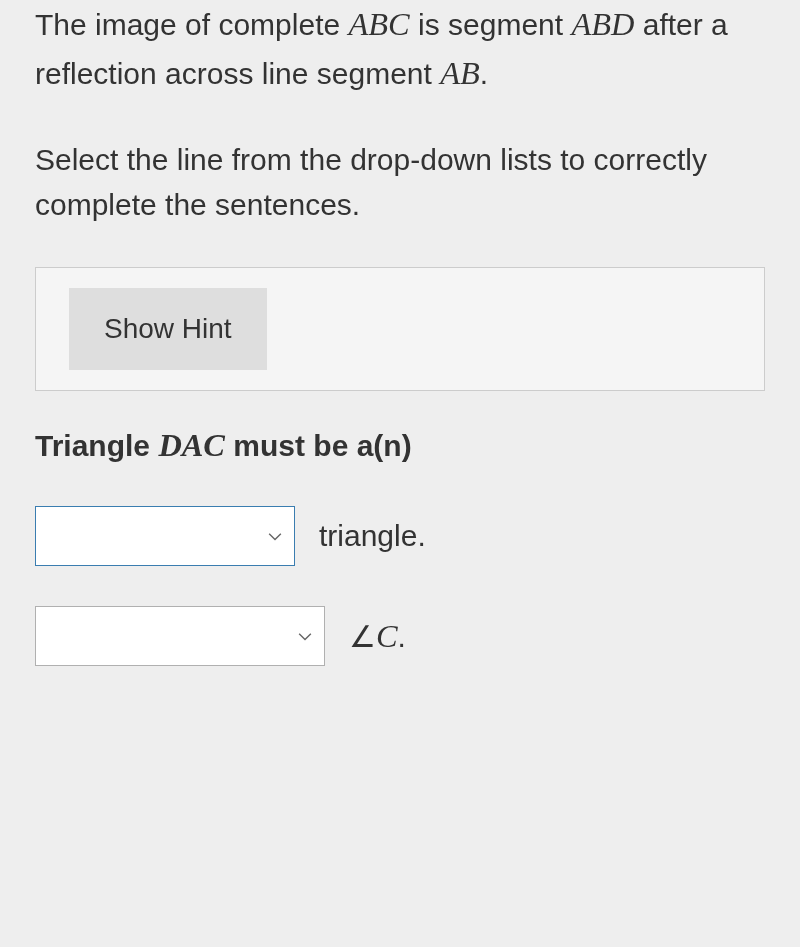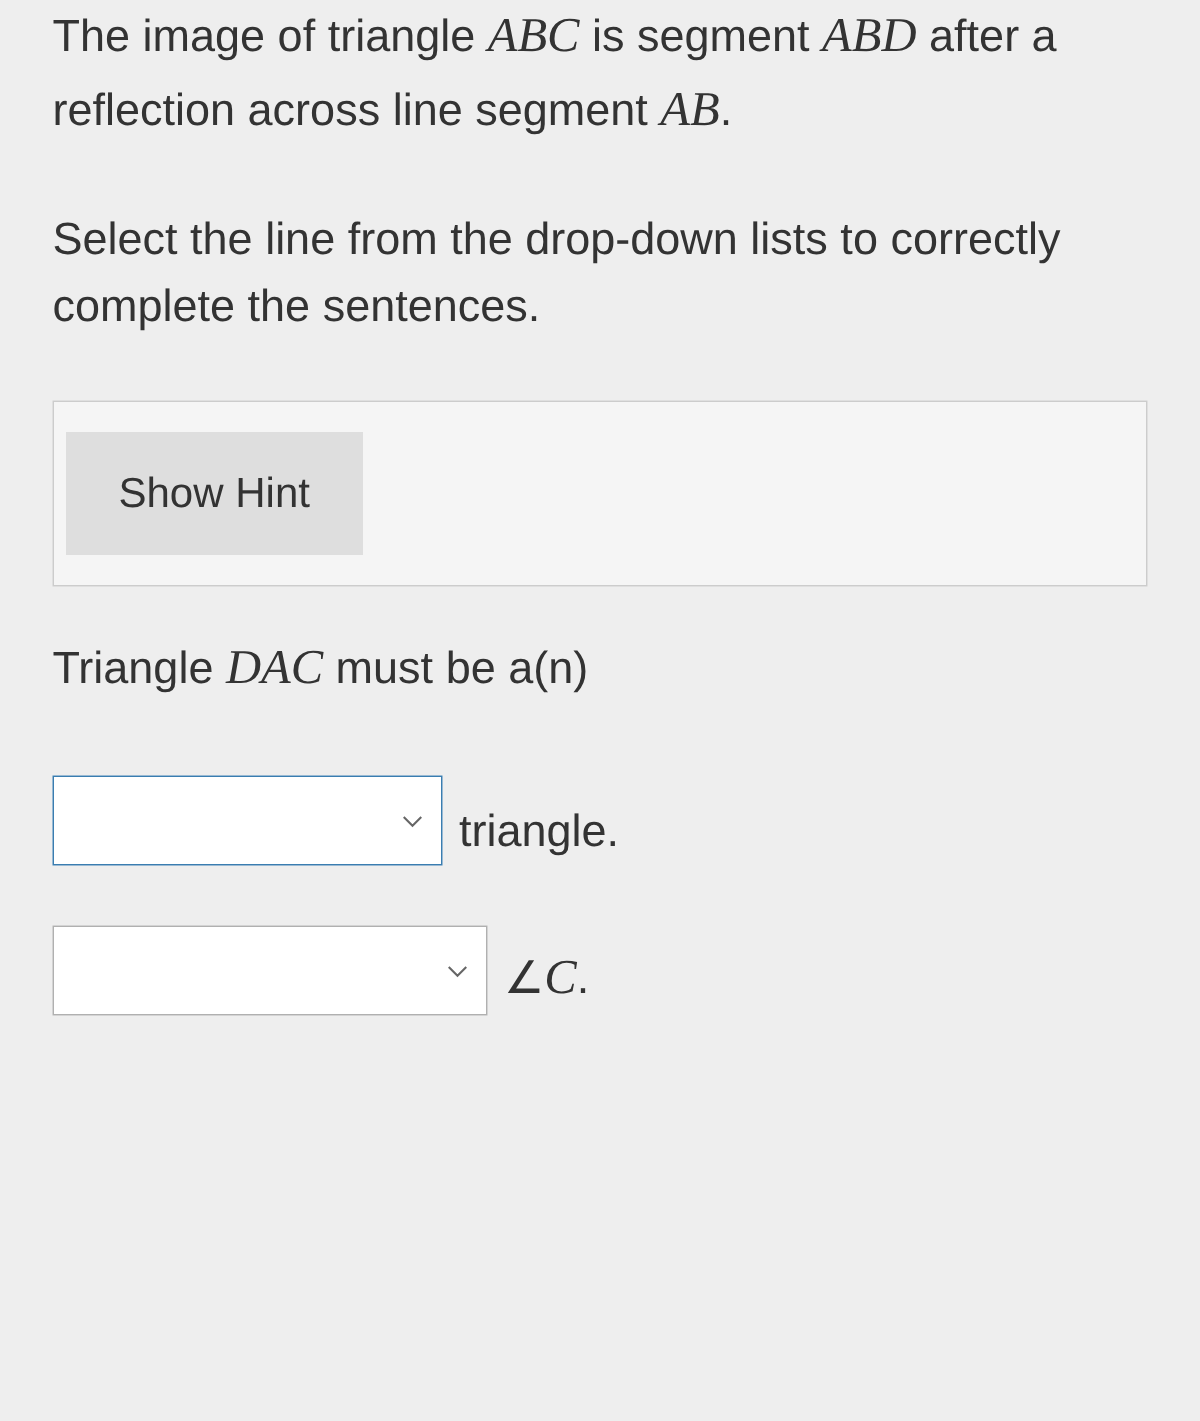--- a/index.html
+++ b/index.html
@@ -21,42 +21,43 @@
       margin-bottom: 40px;
     }
     .math-italic {
       font-family: 'Times New Roman', Times, serif;
       font-style: italic;
       font-size: 1.08em;
     }
     .hint-container {
       border: 1px solid #cccccc;
       background: #f5f5f5;
-      padding: 20px 8px;
+      padding: 20px 33px;
       margin-bottom: 30px;
     }
     .hint-button {
       background: #dedede;
       border: none;
       padding: 25px 35px;
       font-size: 28px;
       font-weight: 500;
       color: #333333;
       cursor: pointer;
       font-family: inherit;
     }
     .sentence-row {
       display: block;
-      margin-bottom: 47px;
+      margin-bottom: 36px;
+      font-weight: bold;
     }
     .row {
       display: flex;
-      align-items: flex-end;
+      align-items: center;
       flex-wrap: wrap;
-      gap: 11px;
+      gap: 24px;
       margin-bottom: 40px;
     }
     .dropdown {
       position: relative;
       display: inline-flex;
       align-items: center;
       justify-content: flex-end;
       border: 1px solid #b0b0b0;
       background: #ffffff;
       height: 60px;
@@ -81,21 +82,21 @@
     }
     .angle {
       font-family: 'Times New Roman', Times, serif;
       font-style: normal;
     }
   </style>
 </head>
 <body>
 
 <div class="paragraph">
-  <span>The image of triangle </span><span class="math-italic">ABC</span><span> is segment </span><span class="math-italic">ABD</span><span> after a reflection across line segment </span><span class="math-italic">AB</span><span>.</span>
+  <span>The image of complete </span><span class="math-italic">ABC</span><span> is segment </span><span class="math-italic">ABD</span><span> after a reflection across line segment </span><span class="math-italic">AB</span><span>.</span>
 </div>
 
 <div class="paragraph">
   <span>Select the line from the drop-down lists to correctly complete the sentences.</span>
 </div>
 
 <div class="hint-container">
   <button class="hint-button">
     <span>Show Hint</span>
   </button>

